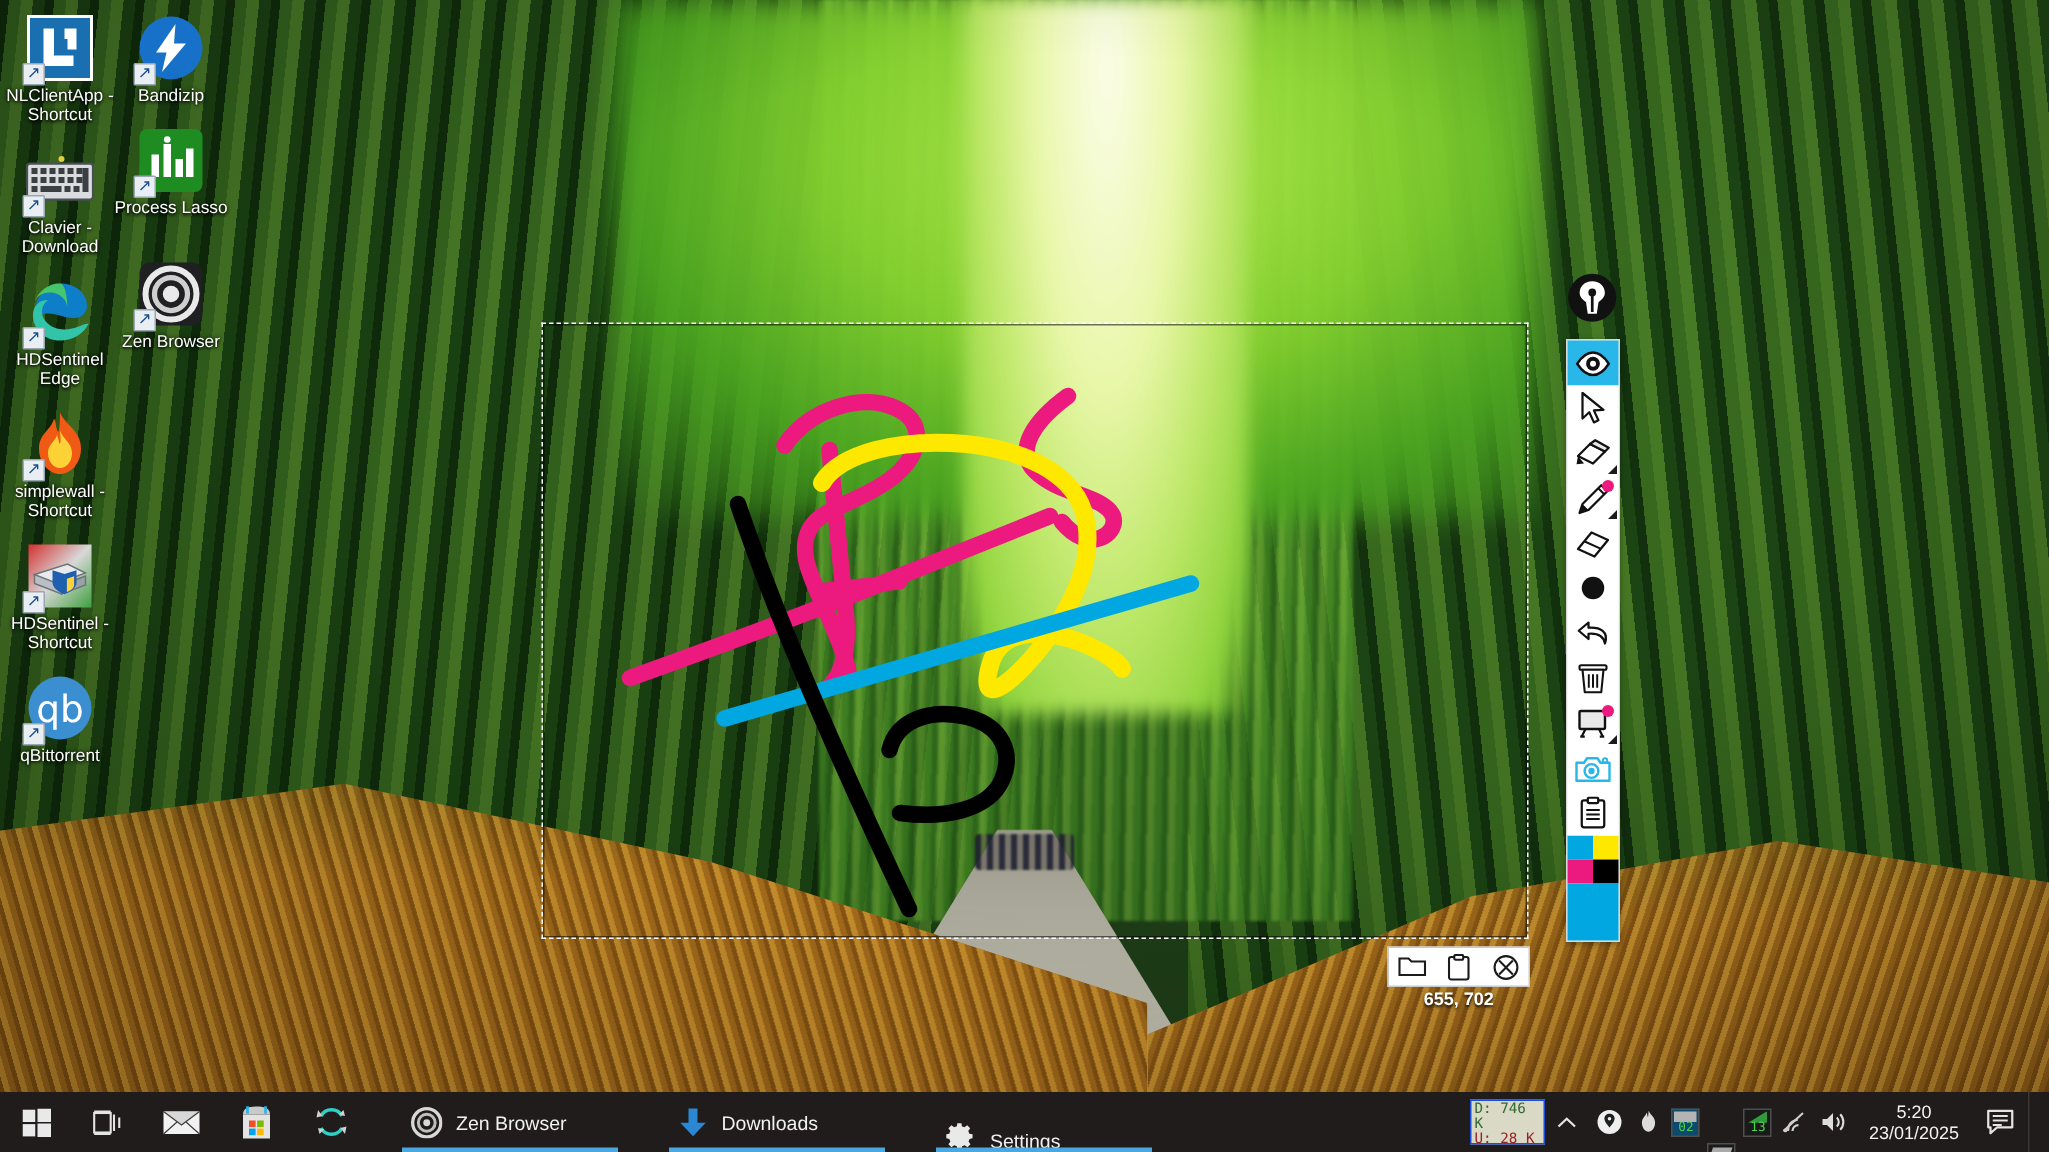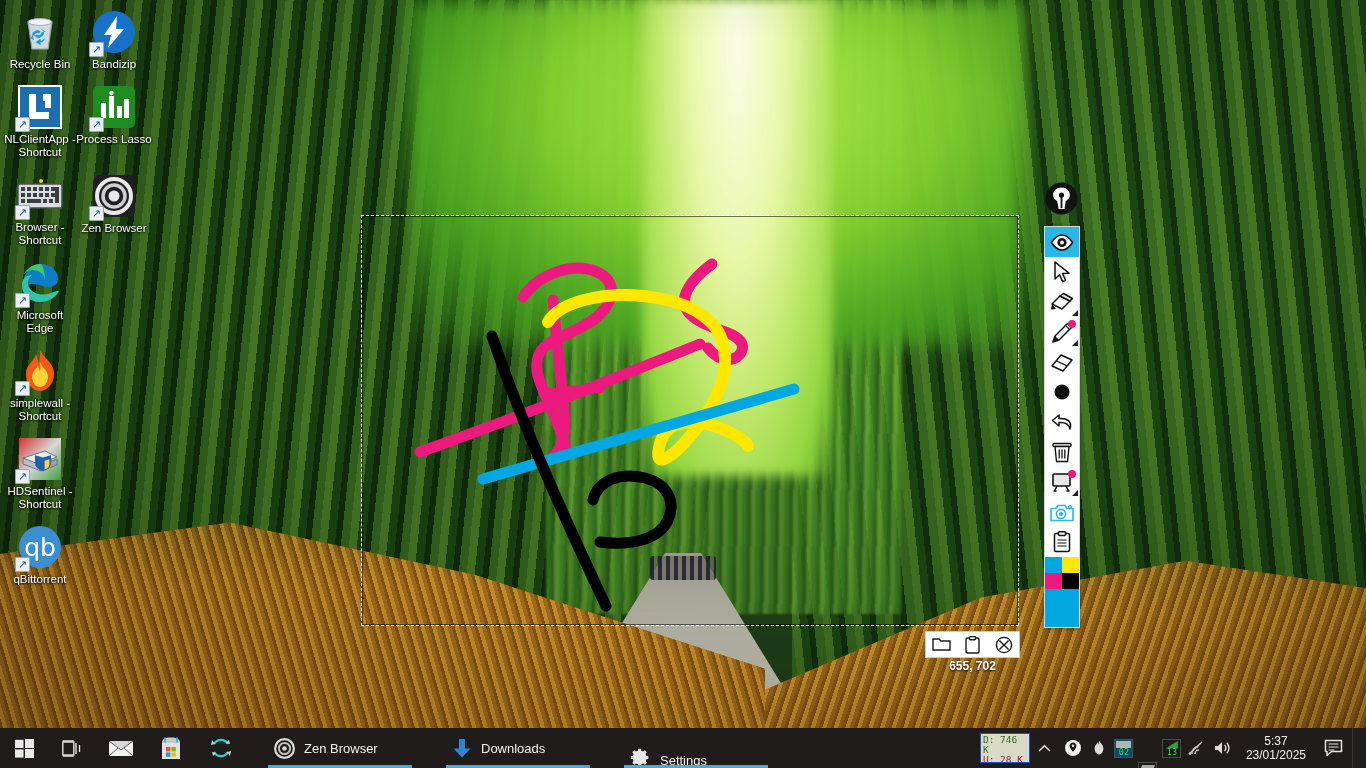--- a/index.html
+++ b/index.html
@@ -166,32 +166,20 @@
     <div class="wp-sky"></div>
     <div class="wp-path"></div>
     <div class="wp-people"></div>
     <div class="wp-grass-l"></div>
     <div class="wp-grass-r"></div>
     <div class="wp-vignette"></div>
   </div>
 
   <div class="desk-col" style="left:2px;">
 
-    <div class="desk-icon">
-      <div class="glyph">
-        <svg width="42" height="42" viewBox="0 0 42 42">
-          <path d="M9 11 L33 11 L29 38 L13 38 Z" fill="#dfe6ea" stroke="#9fb0ba" stroke-width="1.2" opacity="0.92"></path>
-          <ellipse cx="21" cy="11" rx="12" ry="3.4" fill="#eef3f6" stroke="#9fb0ba" stroke-width="1"></ellipse>
-          <path d="M21 17 l4 4 h-2.4 a3 3 0 0 1 -5 2.4 l-2 1.6 a5.5 5.5 0 0 0 9.4 -4 H27z" fill="#1e9bd7"></path>
-          <path d="M15 29 l-1.6 -5.4 l2 1.6 a3 3 0 0 1 4.6 -2.8 l1.4 -2.2 a5.5 5.5 0 0 0 -8.4 5.2 l-2 1.6z" fill="#1e9bd7"></path>
-          <path d="M26 27 a5.5 5.5 0 0 1 -4.6 4.6 l.4 2.6 l-5.2 -3 l5 -3.4 l.2 2.4z" fill="#1e9bd7"></path>
-        </svg>
-      </div>
-      <div class="lbl">Recycle Bin</div>
-    </div>
 
     <div class="desk-icon">
       <div class="glyph">
         <svg width="46" height="46" viewBox="0 0 46 46">
           <rect x="2" y="2" width="42" height="42" fill="#1a6fb0" stroke="#ffffff" stroke-width="2"></rect>
           <path d="M12 10 h7 v18 h13 v7 H12 Z" fill="#ffffff"></path>
           <path d="M26 10 h8 v14 h-6 v-7 h-2 Z" fill="#ffffff"></path>
         </svg>
         <span class="shortcut-arrow">↗</span>
       </div>
@@ -218,33 +206,33 @@
             <rect x="4" y="21" width="4" height="4"></rect>
               <rect x="10" y="21" width="14" height="4"></rect>
               <rect x="26" y="21" width="4" height="4"></rect>
             <rect x="32" y="21" width="4" height="4"></rect>
               <rect x="38" y="9" width="4" height="16"></rect>
           </g>
           <circle cx="24" cy="3" r="2" fill="#ddd23a"></circle>
         </svg>
         <span class="shortcut-arrow">↗</span>
       </div>
-      <div class="lbl">Browser - Shortcut</div>
+      <div class="lbl">Clavier - Download</div>
     </div>
 
     <div class="desk-icon">
       <div class="glyph">
         <svg width="44" height="44" viewBox="0 0 44 44">
           <path d="M22 3 C33 3 40 10 40 18 c0 5 -4 8 -9 8 c-7 0 -10 -3 -17 -3 c-6 0 -10 4 -10 9 C4 14 11 3 22 3Z" fill="#0f7ec8"></path>
           <path d="M41 30 c-3 6 -10 11 -19 11 C12 41 4 34 4 24 c0 -6 4 -10 10 -10 c-4 3 -5 8 -3 12 c3 6 11 9 19 7 c5 -1 9 -4 11 -3Z" fill="#31c4a8"></path>
           <path d="M22 3 c-8 0 -14 5 -17 12 c2 -4 6 -6 10 -6 c7 0 12 5 12 11 c0 -9 -2 -17 -5 -17Z" fill="#4fd25e" opacity=".85"></path>
         </svg>
         <span class="shortcut-arrow">↗</span>
       </div>
-      <div class="lbl">Microsoft Edge</div>
+      <div class="lbl">HDSentinel Edge</div>
     </div>
 
     <div class="desk-icon">
       <div class="glyph">
         <svg width="40" height="46" viewBox="0 0 40 46">
           <path d="M20 2 c4 9 14 12 14 24 c0 10 -7 17 -14 17 S6 36 6 26 C6 16 14 14 16 6 c2 4 1 7 3 9 c1 -4 1 -9 1 -13Z" fill="#f05a14"></path>
           <path d="M20 14 c2 6 8 8 8 15 c0 6 -4 10 -8 10 s-8 -4 -8 -10 c0 -6 5 -8 6 -12 c1 2 1 5 2 6 c1 -3 0 -6 0 -9Z" fill="#fdd236"></path>
         </svg>
         <span class="shortcut-arrow">↗</span>
       </div>
@@ -625,21 +613,21 @@
 
       <div class="tray-ico">
         <svg width="19" height="16" viewBox="0 0 19 16">
           <path d="M2 6 h3 L9 2 v12 L5 10 H2 Z" fill="#dddddd"></path>
           <path d="M11.5 5 a4 4 0 0 1 0 6" fill="none" stroke="#dddddd" stroke-width="1.4"></path>
           <path d="M13.8 2.8 a7.5 7.5 0 0 1 0 10.4" fill="none" stroke="#dddddd" stroke-width="1.4"></path>
         </svg>
       </div>
 
       <div id="clock">
-        <div>5:37</div>
+        <div>5:20</div>
         <div>23/01/2025</div>
       </div>
 
       <div class="tray-ico" style="width:36px;">
         <svg width="21" height="19" viewBox="0 0 21 19">
           <path d="M1.5 1.5 h16 v11 h-10 L3 16.5 v-4 H1.5 Z" fill="none" stroke="#e4e4e4" stroke-width="1.5" stroke-linejoin="round"></path>
           <path d="M4.5 5 h10 M4.5 8 h10 M4.5 11 h6" stroke="#e4e4e4" stroke-width="1.2"></path>
         </svg>
       </div>
 

